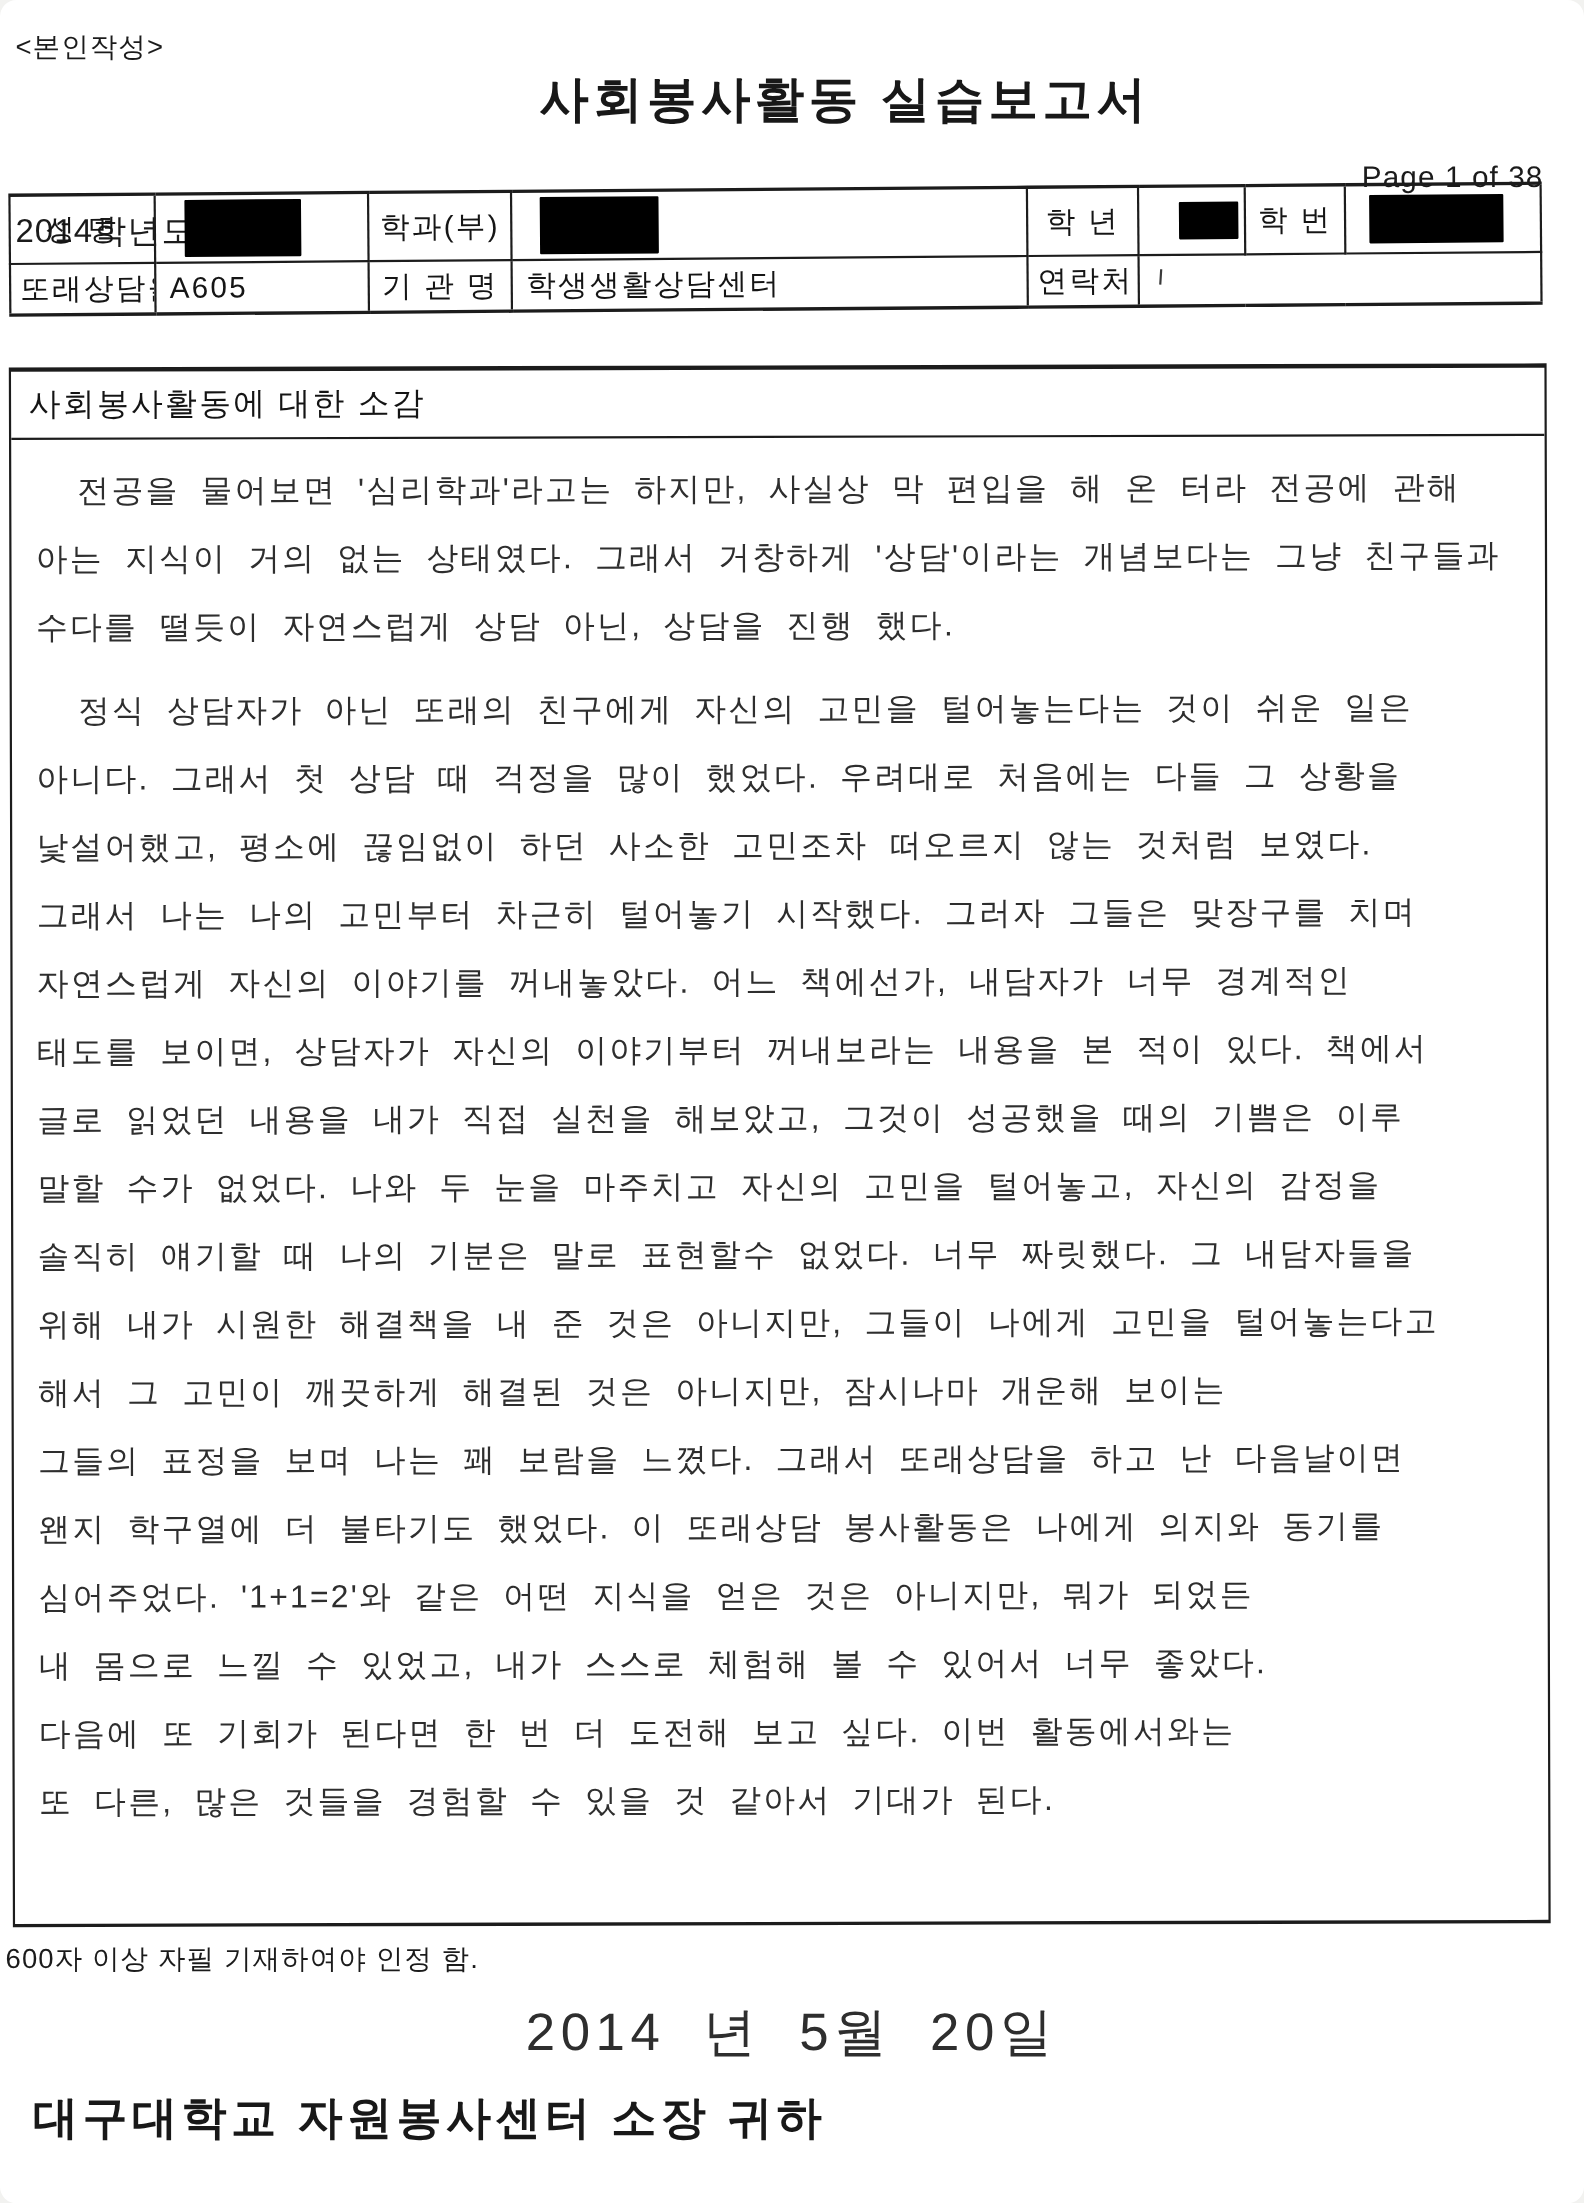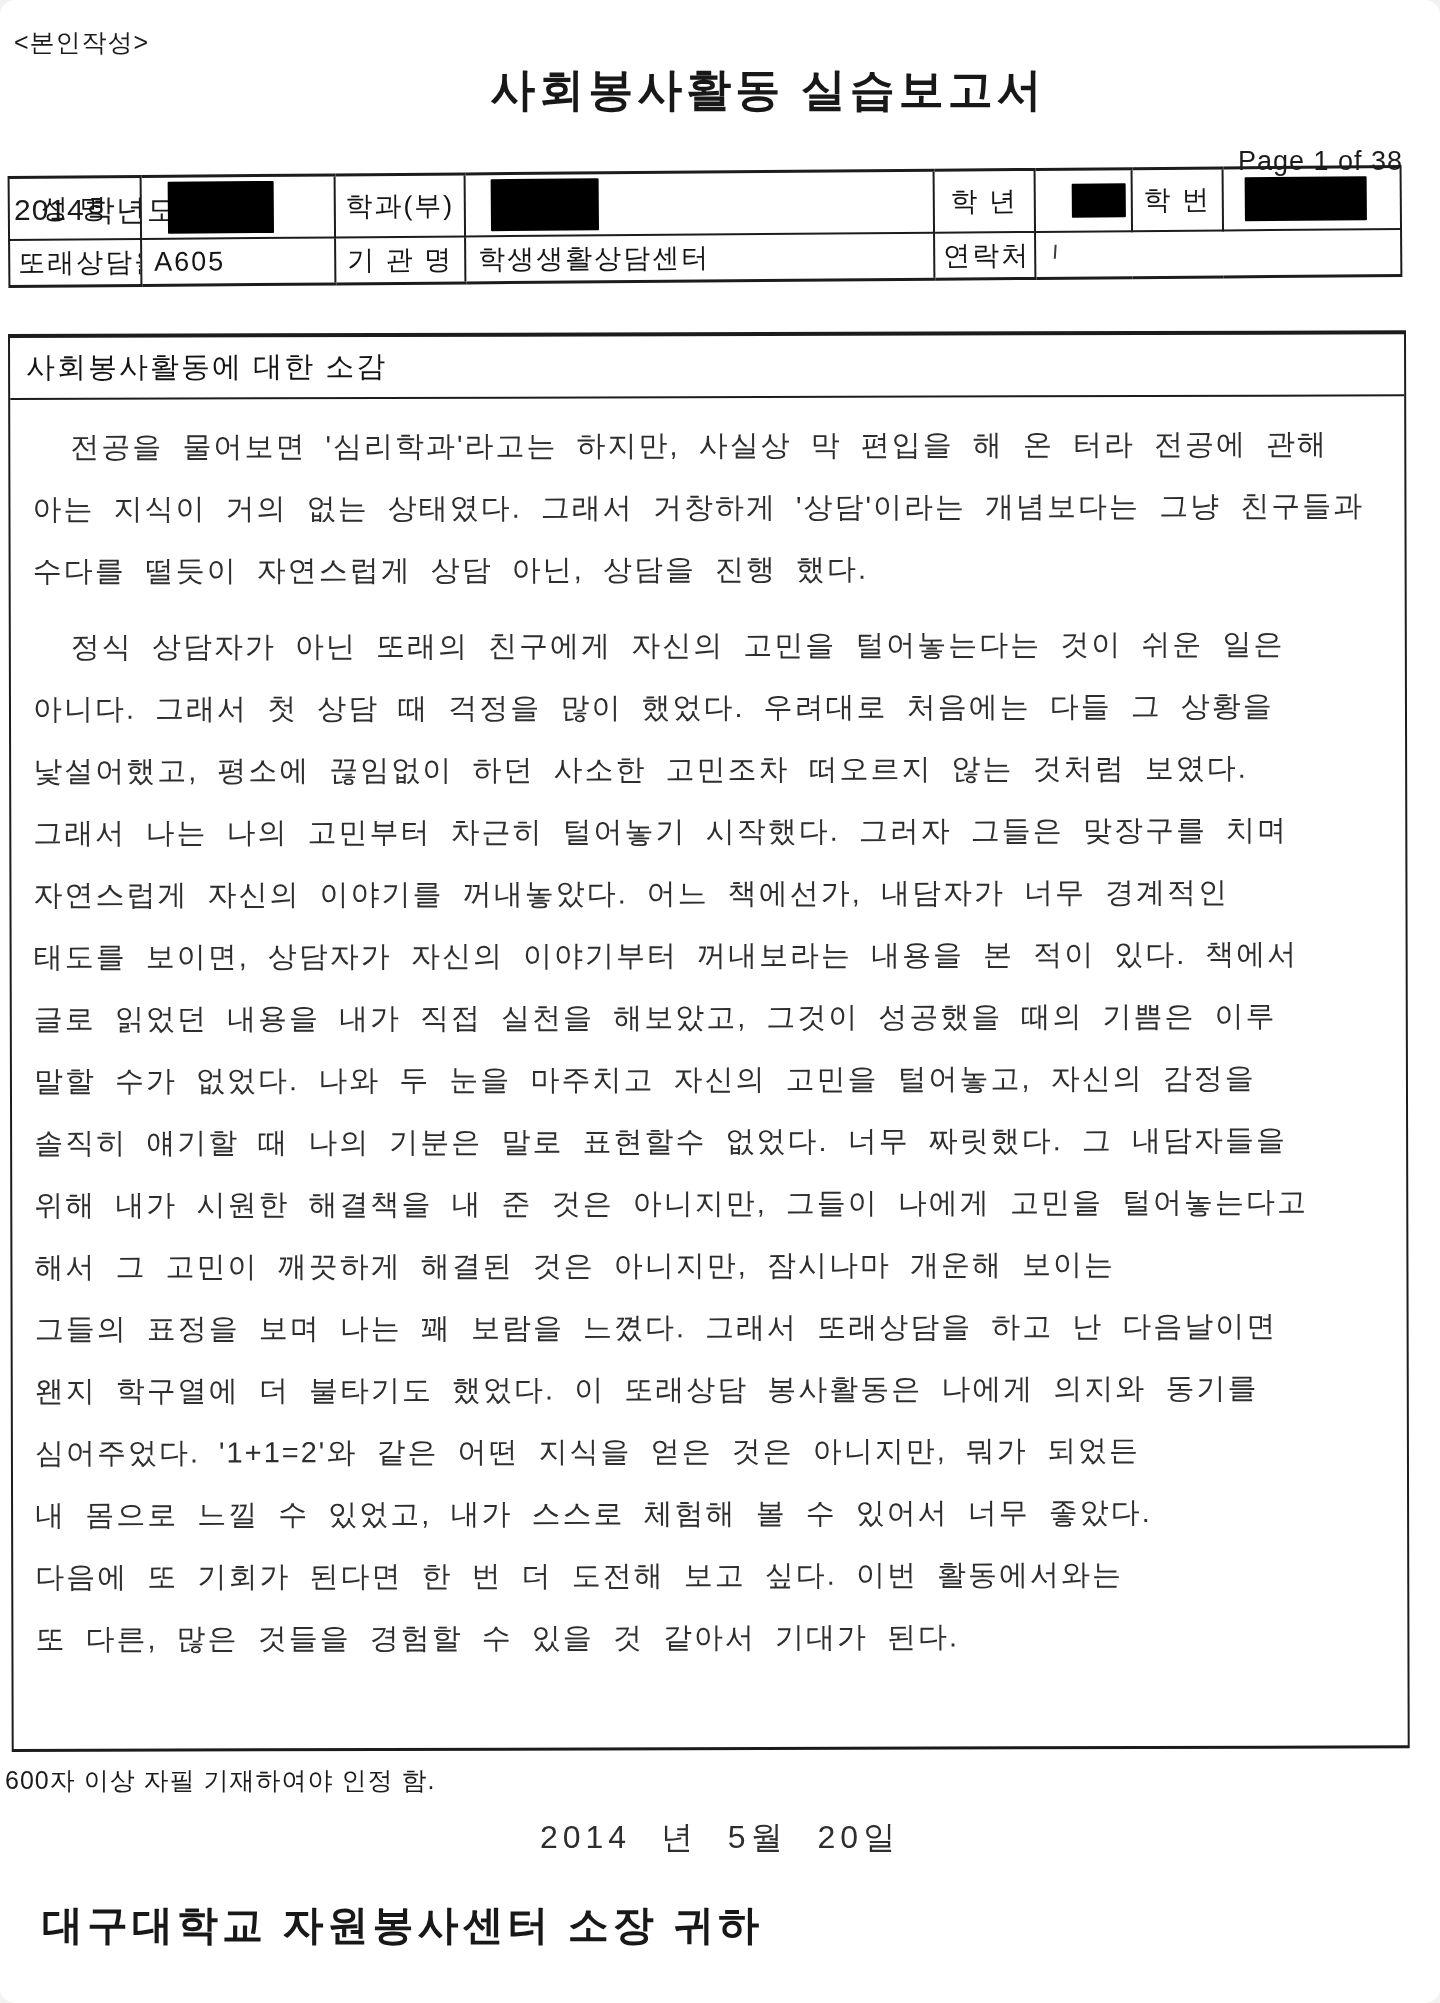--- a/index.html
+++ b/index.html
@@ -93,26 +93,26 @@
   }
   .hw-line.first{text-indent:38px;}
   
   .footer-note{
     position:absolute;left:5px;top:1764px;
     font-size:25px;letter-spacing:1px;color:#1b1b1b;
   }
   .report-date{
     position:absolute;left:0;top:1816px;width:100%;
     text-align:center;
-    font-size:32px;color:#2e2e2e;
+    font-size:48px;color:#2e2e2e;
     letter-spacing:5px;word-spacing:16px;
   }
   .recipient{
     position:absolute;left:30px;top:1898px;
-    font-size:41px;font-weight:600;letter-spacing:4px;color:#181818;margin-left:12px;
+    font-size:41px;font-weight:600;letter-spacing:4px;color:#181818;
   }
 </style>
 </head>
 <body>
 
 <div class="page">
 
   <div class="author-marker">&lt;본인작성&gt;</div>
   <div class="doc-title">사회봉사활동  실습보고서</div>
   <div class="semester">2014학년도  1학기</div>

